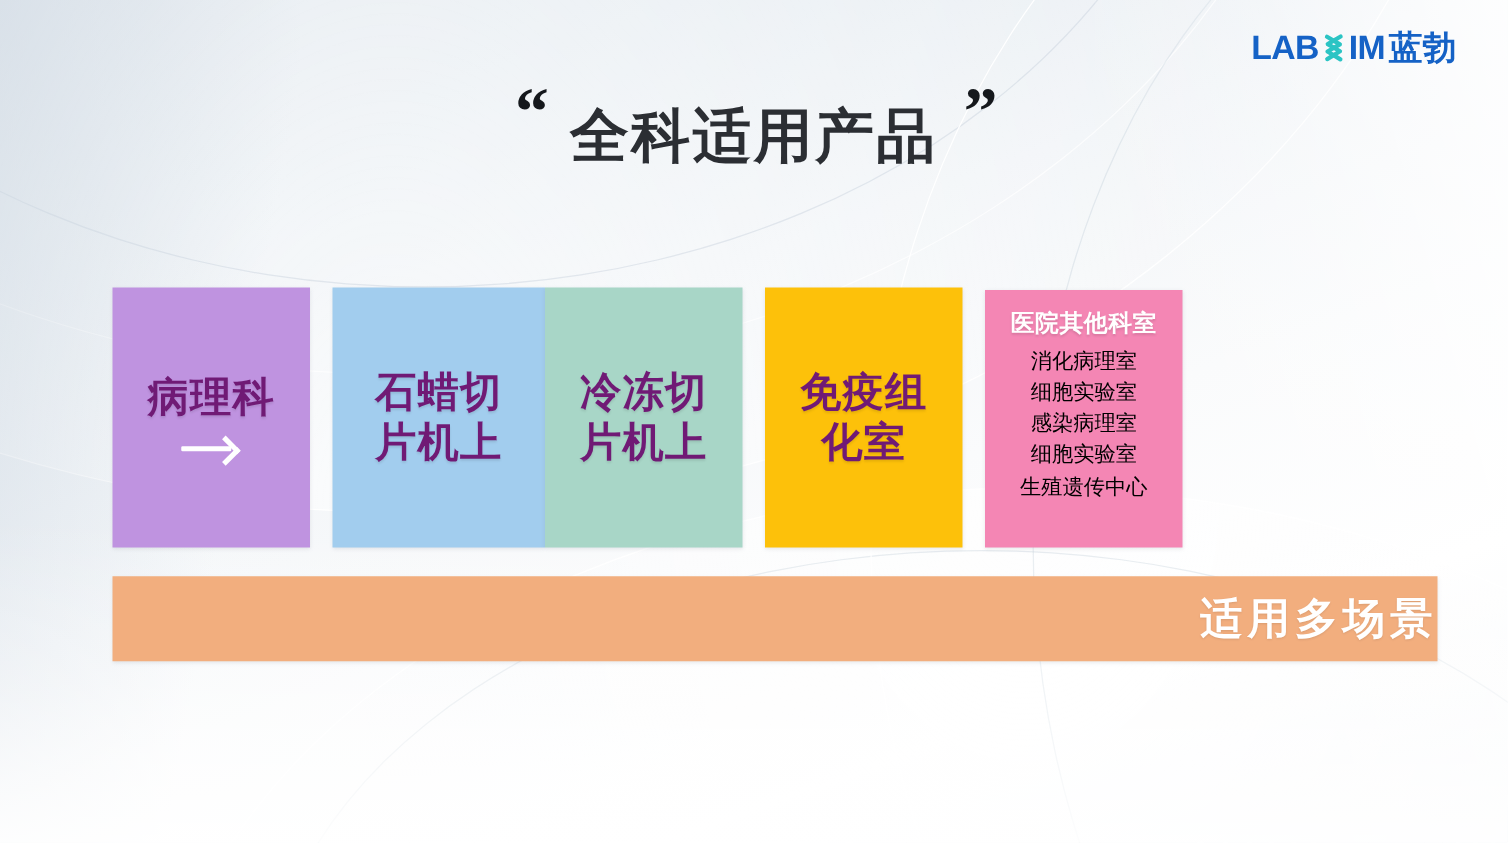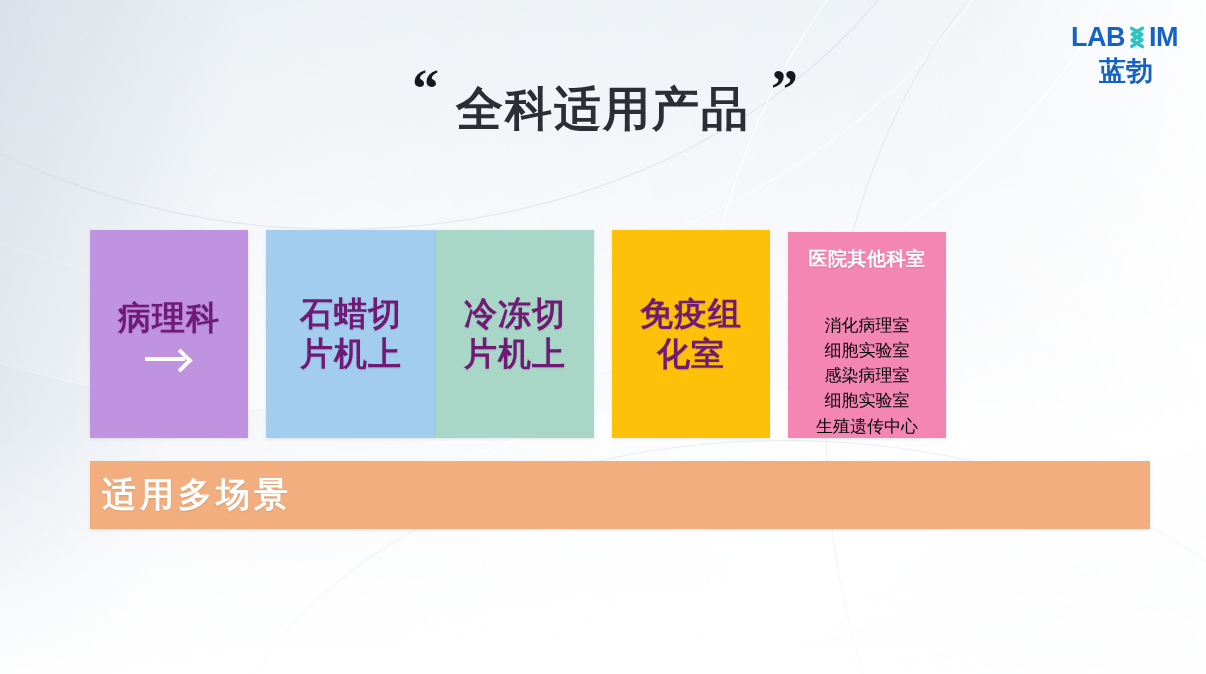--- a/index.html
+++ b/index.html
@@ -95,25 +95,24 @@
     position: absolute;
     left: 0; top: 0;
     width: 240px; height: 674px;
     background: linear-gradient(100deg, rgba(206,216,226,0.55) 0%, rgba(255,255,255,0) 70%);
   }
 
   
   .logo {
     position: absolute;
     top: 22px;
-    right: 28px;
+    right: 41px;
     display: flex;
     align-items: center;
     height: 32px;
-    flex-direction: column;
   }
   .logo-mark-wrap {
     display: flex;
     align-items: center;
     font-size: 27px;
     font-weight: 700;
     letter-spacing: -0.5px;
     color: #1562c6;
     font-family: "Liberation Sans", sans-serif;
   }
@@ -223,21 +222,20 @@
     width: 13px; height: 13px;
     border-top: 4px solid #ffffff;
     border-right: 4px solid #ffffff;
     transform: rotate(45deg);
   }
 
   
   .card-list {
     padding: 14px 6px 10px;
     justify-content: flex-start;
-    gap: 37px;
   }
   .list-head {
     color: #ffffff;
     font-weight: 700;
     font-size: 19px;
     letter-spacing: 0.5px;
     text-align: center;
     margin-bottom: 5px;
     text-shadow: 0 1px 2px rgba(0,0,0,0.12);
   }
@@ -258,21 +256,21 @@
 
   
   .banner {
     position: absolute;
     left: 90px;
     top: 461px;
     width: 1060px;
     height: 68px;
     display: flex;
     align-items: center;
-    justify-content: flex-start;
+    justify-content: flex-end;
     box-shadow: 0 1px 3px rgba(110,120,135,0.15);
     padding-left: 12px;
   }
   .banner-text {
     color: #ffffff;
     font-size: 34px;
     font-weight: 700;
     letter-spacing: 4px;
     text-shadow: 0 1px 2px rgba(0,0,0,0.10);
   }

